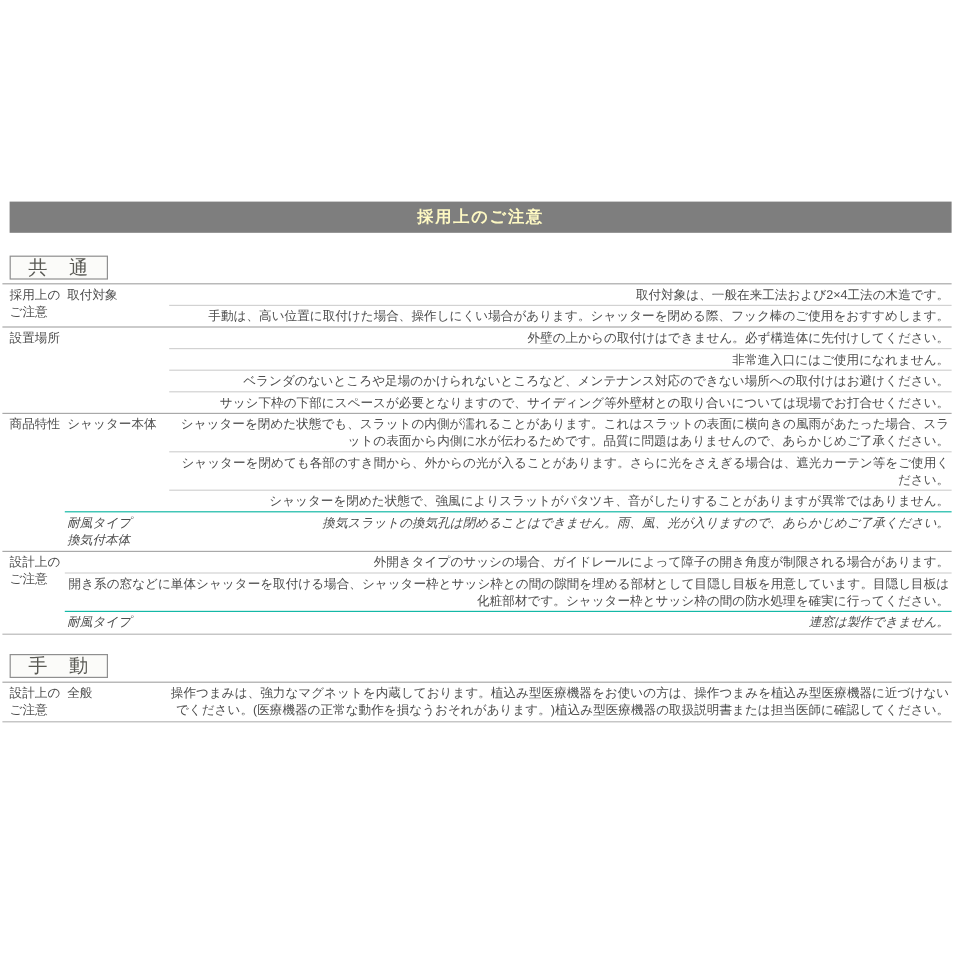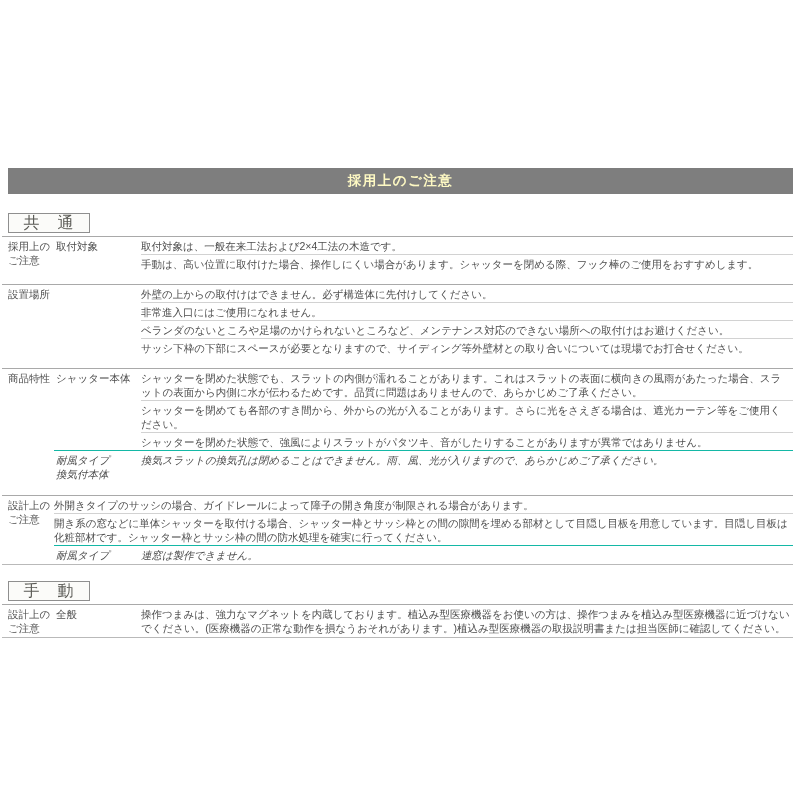--- a/index.html
+++ b/index.html
@@ -51,37 +51,37 @@
 
   
   .notes-table {
     margin: 3px 7px 0 2px;
     border-top: 1px solid #a9a9a9;
     border-bottom: 1px solid #b9b9b9;
     font-size: 10.5px;
     line-height: 14px;
   }
   .group { display: flex; }
-  .group:not(:first-child) { border-top: 1px solid #a9a9a9; margin-top: 12px; }
+  .group:not(:first-child) { border-top: 1px solid #a9a9a9; }
   .cat {
     width: 46px;
     padding: 2px 0 2px 6px;
     white-space: pre-line;
     flex-shrink: 0;
   }
   .subgroups { flex: 1; min-width: 0; }
   .subgroup { display: flex; }
   .subgroup:not(:first-child) { border-top: 1px solid #14b8a6; font-style: italic; }
   .subcat {
     width: 85px;
     padding: 2px 0 2px 2px;
     white-space: pre-line;
     flex-shrink: 0;
   }
-  .rows { flex: 1; min-width: 0; }
+  .rows { flex: 1; min-width: 0; text-align: right; }
   .row { padding: 2px 2px 1px 0; }
   .row:not(:last-child) { border-bottom: 1px solid #d2d2d2; }
 </style>
 </head>
 <body>
 
 <div class="page">
 
   <div class="title-bar">
     <span>採用上のご注意</span>

